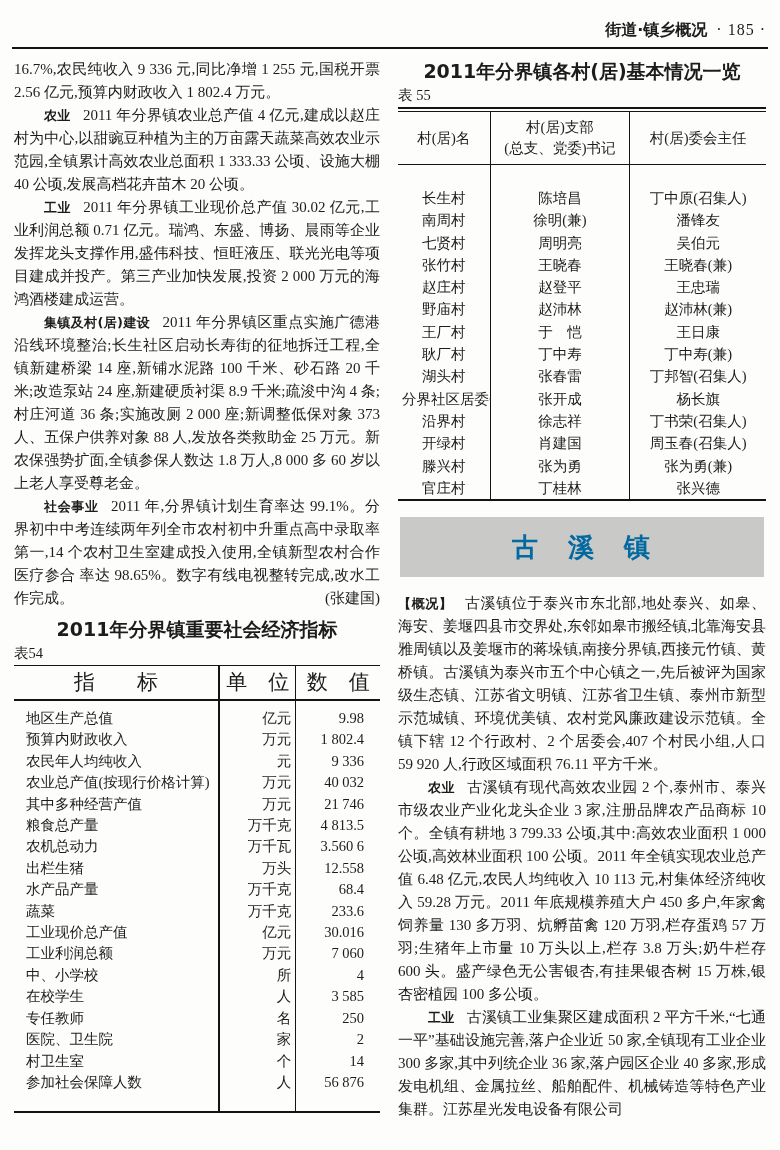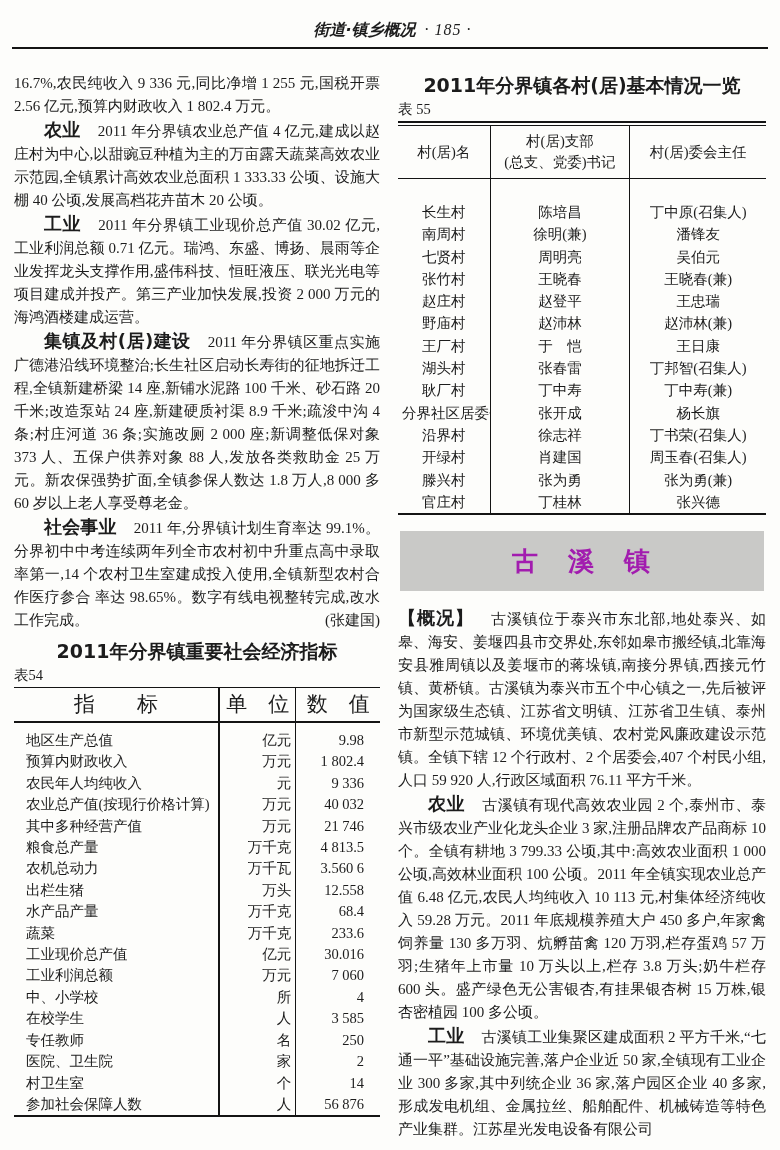--- a/index.html
+++ b/index.html
@@ -5,34 +5,34 @@
   html,body{margin:0;padding:0;}
   body{background:#e8e8e8;}
   .page{
     position:relative; width:780px; height:1150px; margin:0 auto;
     background:#fdfdfb; color:#1c1c1c; overflow:hidden;
     font-family:"Liberation Serif","DejaVu Serif",serif;
   }
   
   .runhead{
     position:absolute; top:18px; left:19px; right:14px;
-    text-align:center; line-height:24px; white-space:nowrap;font-style:italic;
+    text-align:right; line-height:24px; white-space:nowrap;
   }
   .runhead .ht{font-family:"DejaVu Sans","Liberation Sans",sans-serif;font-weight:700;font-size:16px;}
   .runhead .pn{font-size:16px; letter-spacing:1px;}
   .headrule{position:absolute; top:47px; left:12px; right:12px; border-top:2.5px solid #141414;}
   
-  .col{position:absolute; top:72px; font-size:15px; line-height:23px; text-align:justify;}
+  .col{position:absolute; top:58px; font-size:15px; line-height:23px; text-align:justify;}
   .col-left{left:14px;  width:366px;}
   .col-right{left:398px; width:368px;}
   p.para{margin:0; text-indent:2em;}
   p.noindent{text-indent:0;}
   .lead{
     font-family:"DejaVu Sans","Liberation Sans",sans-serif;
-    font-weight:700; font-size:18px; margin-right:.95em;
+    font-weight:700; font-size:13px; margin-right:.95em;
   }
   .byline{float:right; text-indent:0;}
   
   .tbl-title{
     font-family:"DejaVu Sans","Liberation Sans",sans-serif; font-weight:700;
     font-size:19px; text-align:center; text-indent:0; margin:8px 0 2px 0; line-height:22px;
   }
   .tbl-label{font-size:14.5px; line-height:22px; text-indent:0; margin:0 0 1px 0;}
   table{border-collapse:collapse; width:100%; table-layout:fixed;}
   th,td{padding:0 4px; overflow:hidden; white-space:nowrap;}
@@ -43,42 +43,42 @@
     height:33px; text-align:center; font-size:21px;
   }
   .t54 col.c1{width:56%;} .t54 col.c2{width:21%;} .t54 col.c3{width:23%;}
   .t54 th:nth-child(1),.t54 td:nth-child(1){border-right:2.4px solid #141414;}
   .t54 th:nth-child(2),.t54 td:nth-child(2){border-right:1.4px solid #141414;}
   .t54 tbody td{height:21.4px; line-height:21.4px;}
   .t54 tbody td:nth-child(1){text-align:left; padding-left:12px;font-family:Liberation Serif, serif;}
   .t54 tbody td:nth-child(2){text-align:right;}
   .t54 tbody td:nth-child(3){text-align:right; padding-right:16px;}
   .t54 tbody tr:first-child td{padding-top:7px;}
-  .t54 tbody tr:last-child td{padding-bottom:0;}
+  .t54 tbody tr:last-child td{padding-bottom:18px;}
   
   .t55top{border-top:2.6px solid #141414; height:2px;}
   .t55{border-top:1.1px solid #141414; border-bottom:2.6px solid #141414; font-size:14.5px;}
   .t55 col.c1{width:25%;} .t55 col.c2{width:38%;} .t55 col.c3{width:37%;}
   .t55 th:nth-child(1),.t55 td:nth-child(1){border-right:1.8px solid #141414;}
   .t55 th:nth-child(2),.t55 td:nth-child(2){border-right:1.8px solid #141414;}
   .t55 thead th{
     border-bottom:1.8px solid #141414; font-weight:400; text-align:center;
     height:52px; white-space:pre-line; line-height:21px; font-size:14.5px;
   }
   .t55 tbody td{height:22.3px; line-height:22.3px; text-align:center;}
   .t55 tbody tr:first-child td{padding-top:22px;}
   .t55 tbody tr:last-child td{}
   
   .banner{
     margin:16px 2px 15px 2px; height:60px; background:#c9c9c7;
     display:flex; align-items:center; justify-content:center;
   }
   .banner .bt{
     font-family:"DejaVu Sans","Liberation Sans",sans-serif;
-    font-weight:700; font-size:26px; letter-spacing:2px; color:#a21caf;
+    font-weight:700; font-size:26px; letter-spacing:2px; color:#0369a1;
   }
 </style>
 </head>
 <body>
 
 <div class="page">
 
   <div class="runhead">
     <span class="ht">街道·镇乡概况</span>
     <span class="pn">&nbsp;<span>· 185 ·</span></span>
@@ -266,30 +266,30 @@
             <td>野庙村</td>
             <td>赵沛林</td>
             <td>赵沛林(兼)</td>
           </tr>
           <tr>
             <td>王厂村</td>
             <td>于　恺</td>
             <td>王日康</td>
           </tr>
           <tr>
+            <td>耿厂村</td>
+            <td>丁中寿</td>
+            <td>丁中寿(兼)</td>
+          </tr>
+          <tr>
             <td>湖头村</td>
             <td>张春雷</td>
             <td>丁邦智(召集人)</td>
           </tr>
           <tr>
-            <td>耿厂村</td>
-            <td>丁中寿</td>
-            <td>丁中寿(兼)</td>
-          </tr>
-          <tr>
             <td>分界社区居委会</td>
             <td>张开成</td>
             <td>杨长旗</td>
           </tr>
           <tr>
             <td>沿界村</td>
             <td>徐志祥</td>
             <td>丁书荣(召集人)</td>
           </tr>
           <tr>

